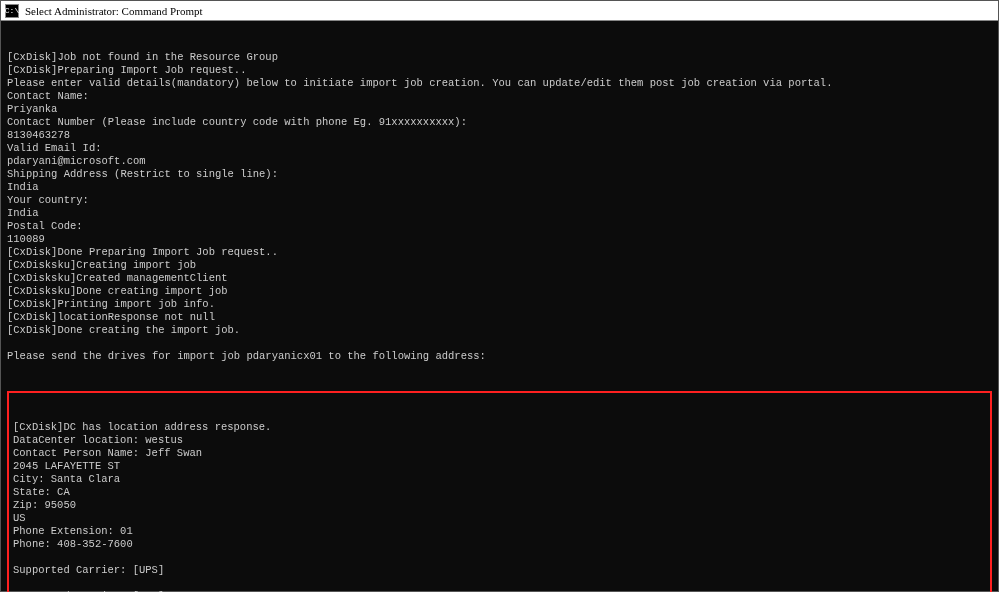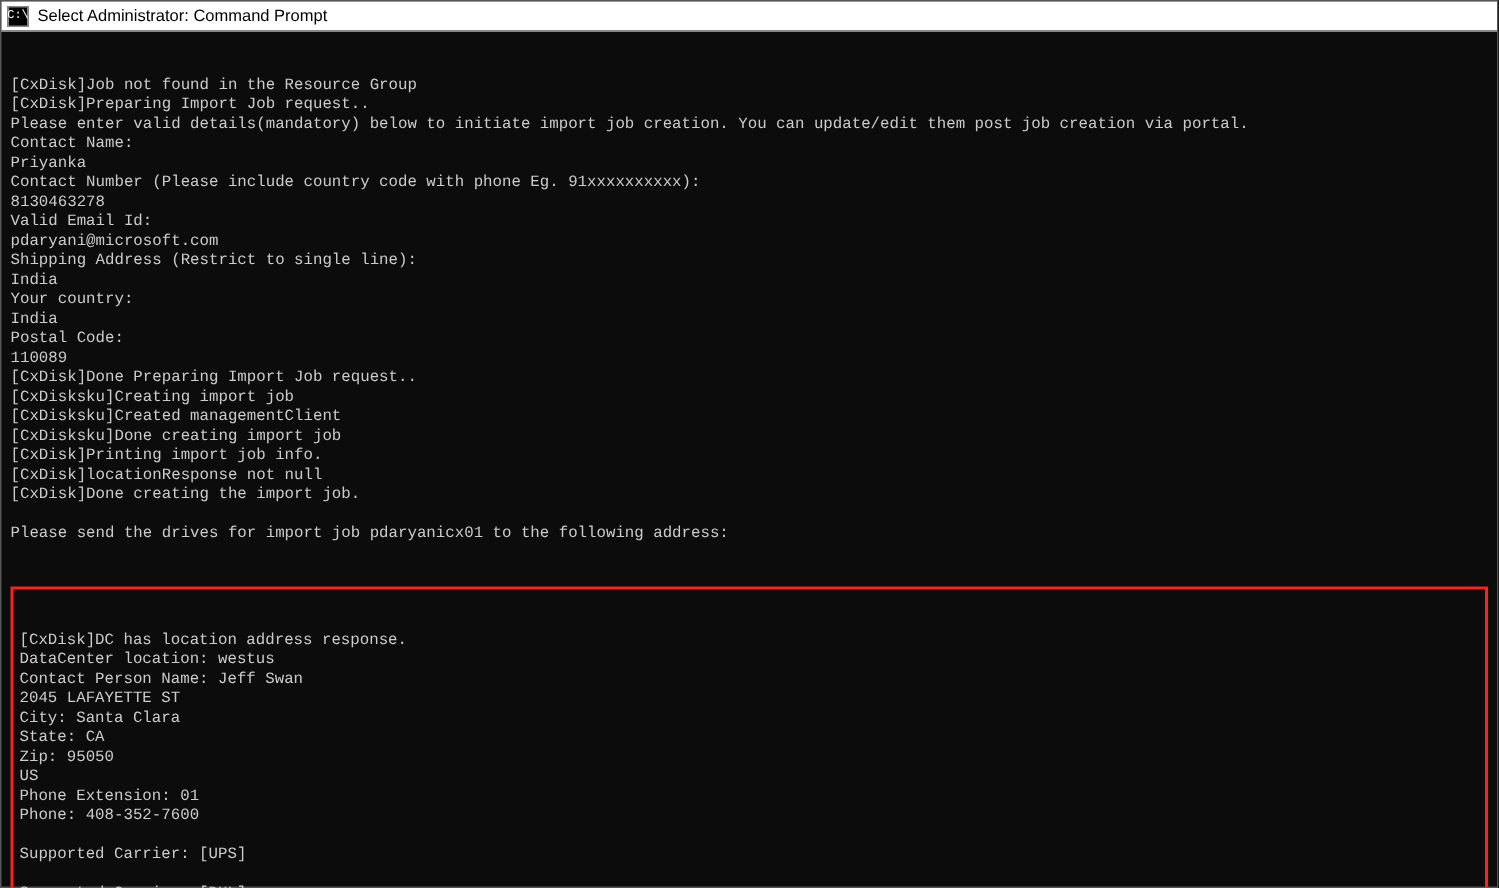--- a/index.html
+++ b/index.html
@@ -30,21 +30,21 @@
     background: #000;
     color: #fff;
     font-size: 8px;
     display: flex;
     align-items: center;
     justify-content: center;
     margin-right: 6px;
     border: 1px solid #888;
   }
   .titlebar-text {
-    font-family: Liberation Sans, sans-serif;
+    font-family: Liberation Serif, serif;
     font-size: 11px;
     color: #000;
   }
   .terminal {
     padding: 4px 6px;
     color: #cccccc;
     font-size: 10.5px;
     line-height: 13px;
     white-space: pre;
     font-family: Consolas, 'Courier New', monospace;

